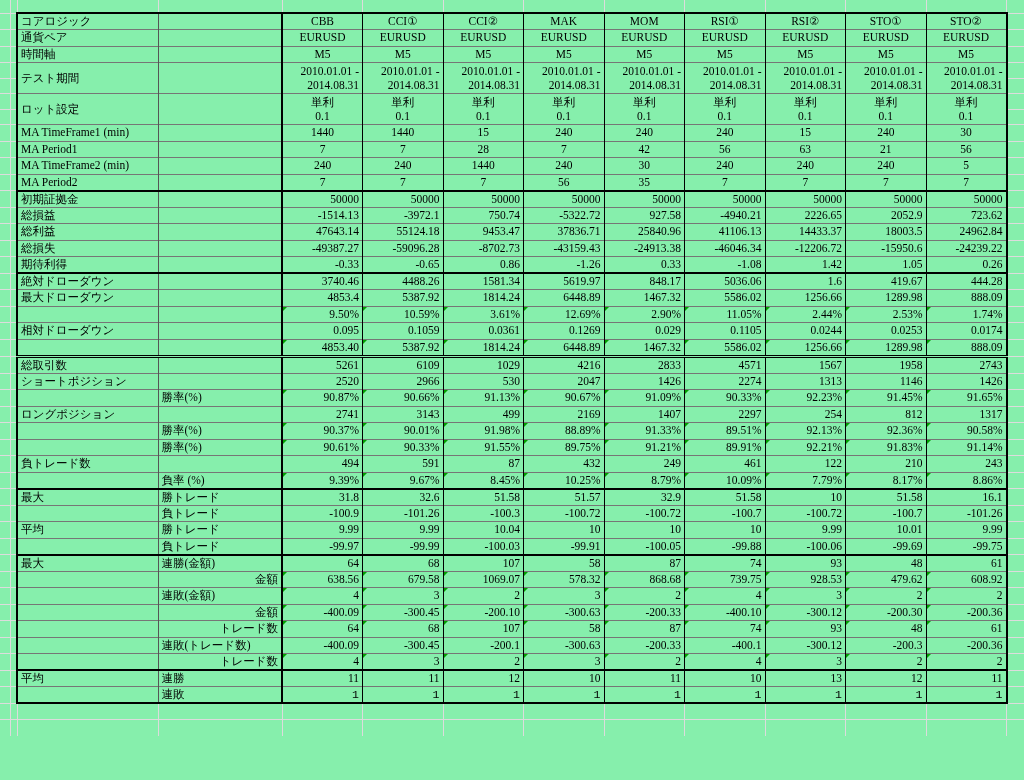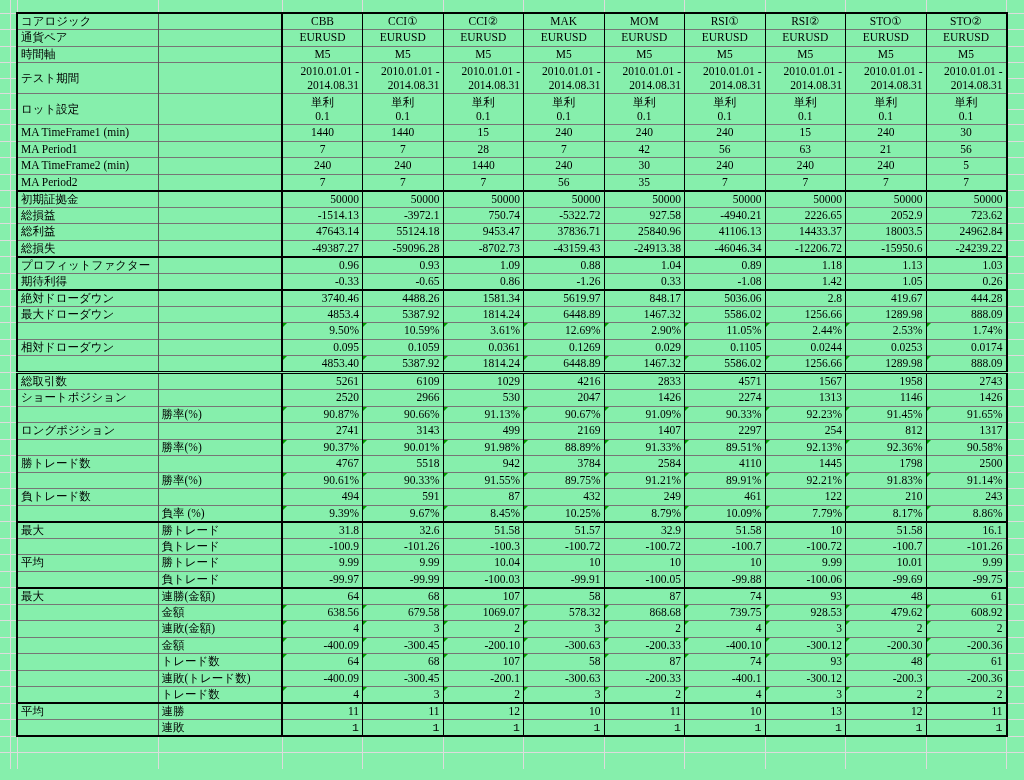--- a/index.html
+++ b/index.html
@@ -11,21 +11,21 @@
   }
   table { border-collapse:collapse; table-layout:fixed; width:1024px; }
   td {
     height:16.5px; padding:0 3px; font-size:11.5px; line-height:15px;
     overflow:hidden; white-space:nowrap; vertical-align:middle;
   }
   
   .cc  { border-top:1px solid #767676; }
   .lbl { border-left:2px solid #000; text-align:left; }
   .sub { border-left:1px solid #555; text-align:left; }
-  .sub.ar { text-align:left;margin-top:28px; }
+  .sub.ar { text-align:right;margin-top:28px; }
   .dc  { border-left:1px solid #000; text-align:right; position:relative; }
   .dc.ac { text-align:center; }
   .d0  { border-left:2px solid #000;margin-left:45px; }
   
   .sliver { border-left:2px solid #000; border-top:1px solid #dcdcdc; position:relative; }
   .m-cell {
     border-top:1px solid #dcdcdc; position:relative;
     background:linear-gradient(#dcdcdc,#dcdcdc) 10px 0/1px 100% no-repeat;
   }
   
@@ -291,35 +291,20 @@
           <td class="cc dc">-59096.28</td>
           <td class="cc dc">-8702.73</td>
           <td class="cc dc">-43159.43</td>
           <td class="cc dc">-24913.38</td>
           <td class="cc dc">-46046.34</td>
           <td class="cc dc">-12206.72</td>
           <td class="cc dc">-15950.6</td>
           <td class="cc dc">-24239.22</td>
           <td class="sliver"></td>
         </tr>
-        <tr class="bt-k">
-          <td class="m-cell"></td>
-          <td class="cc lbl">プロフィットファクター</td>
-          <td class="cc sub"></td>
-          <td class="cc dc d0">0.96</td>
-          <td class="cc dc">0.93</td>
-          <td class="cc dc">1.09</td>
-          <td class="cc dc">0.88</td>
-          <td class="cc dc">1.04</td>
-          <td class="cc dc">0.89</td>
-          <td class="cc dc">1.18</td>
-          <td class="cc dc">1.13</td>
-          <td class="cc dc">1.03</td>
-          <td class="sliver"></td>
-        </tr>
         <tr>
           <td class="m-cell"></td>
           <td class="cc lbl">期待利得</td>
           <td class="cc sub"></td>
           <td class="cc dc d0">-0.33</td>
           <td class="cc dc">-0.65</td>
           <td class="cc dc">0.86</td>
           <td class="cc dc">-1.26</td>
           <td class="cc dc">0.33</td>
           <td class="cc dc">-1.08</td>
@@ -331,21 +316,21 @@
         <tr class="bt-k">
           <td class="m-cell"></td>
           <td class="cc lbl">絶対ドローダウン</td>
           <td class="cc sub"></td>
           <td class="cc dc d0">3740.46</td>
           <td class="cc dc">4488.26</td>
           <td class="cc dc">1581.34</td>
           <td class="cc dc">5619.97</td>
           <td class="cc dc">848.17</td>
           <td class="cc dc">5036.06</td>
-          <td class="cc dc">2.8</td>
+          <td class="cc dc">1.6</td>
           <td class="cc dc">419.67</td>
           <td class="cc dc">444.28</td>
           <td class="sliver"></td>
         </tr>
         <tr>
           <td class="m-cell"></td>
           <td class="cc lbl">最大ドローダウン</td>
           <td class="cc sub"></td>
           <td class="cc dc d0">4853.4</td>
           <td class="cc dc">5387.92</td>
@@ -469,35 +454,20 @@
           <td class="cc sub">勝率(%)</td>
           <td class="cc dc d0">90.37%<span class="tri"></span></td>
           <td class="cc dc">90.01%<span class="tri"></span></td>
           <td class="cc dc">91.98%<span class="tri"></span></td>
           <td class="cc dc">88.89%<span class="tri"></span></td>
           <td class="cc dc">91.33%<span class="tri"></span></td>
           <td class="cc dc">89.51%<span class="tri"></span></td>
           <td class="cc dc">92.13%<span class="tri"></span></td>
           <td class="cc dc">92.36%<span class="tri"></span></td>
           <td class="cc dc">90.58%<span class="tri"></span></td>
-          <td class="sliver"></td>
-        </tr>
-        <tr>
-          <td class="m-cell"></td>
-          <td class="cc lbl">勝トレード数</td>
-          <td class="cc sub"></td>
-          <td class="cc dc d0">4767</td>
-          <td class="cc dc">5518</td>
-          <td class="cc dc">942</td>
-          <td class="cc dc">3784</td>
-          <td class="cc dc">2584</td>
-          <td class="cc dc">4110</td>
-          <td class="cc dc">1445</td>
-          <td class="cc dc">1798</td>
-          <td class="cc dc">2500</td>
           <td class="sliver"></td>
         </tr>
         <tr>
           <td class="m-cell"></td>
           <td class="cc lbl"></td>
           <td class="cc sub">勝率(%)</td>
           <td class="cc dc d0">90.61%<span class="tri"></span></td>
           <td class="cc dc">90.33%<span class="tri"></span></td>
           <td class="cc dc">91.55%<span class="tri"></span></td>
           <td class="cc dc">89.75%<span class="tri"></span></td>

